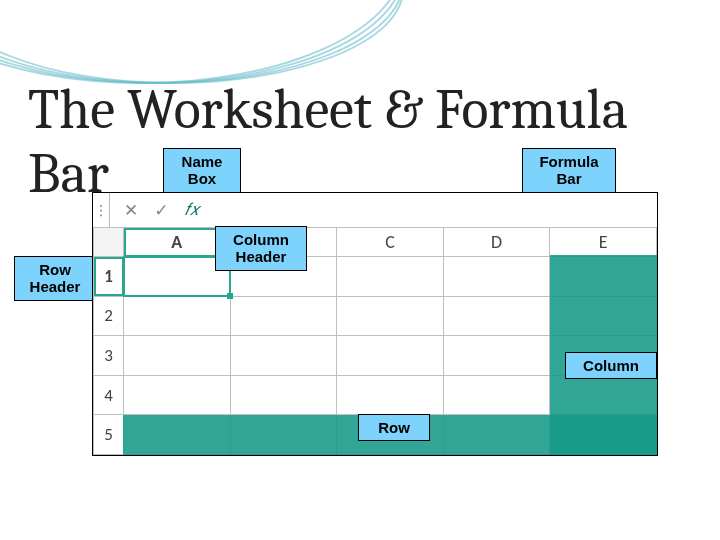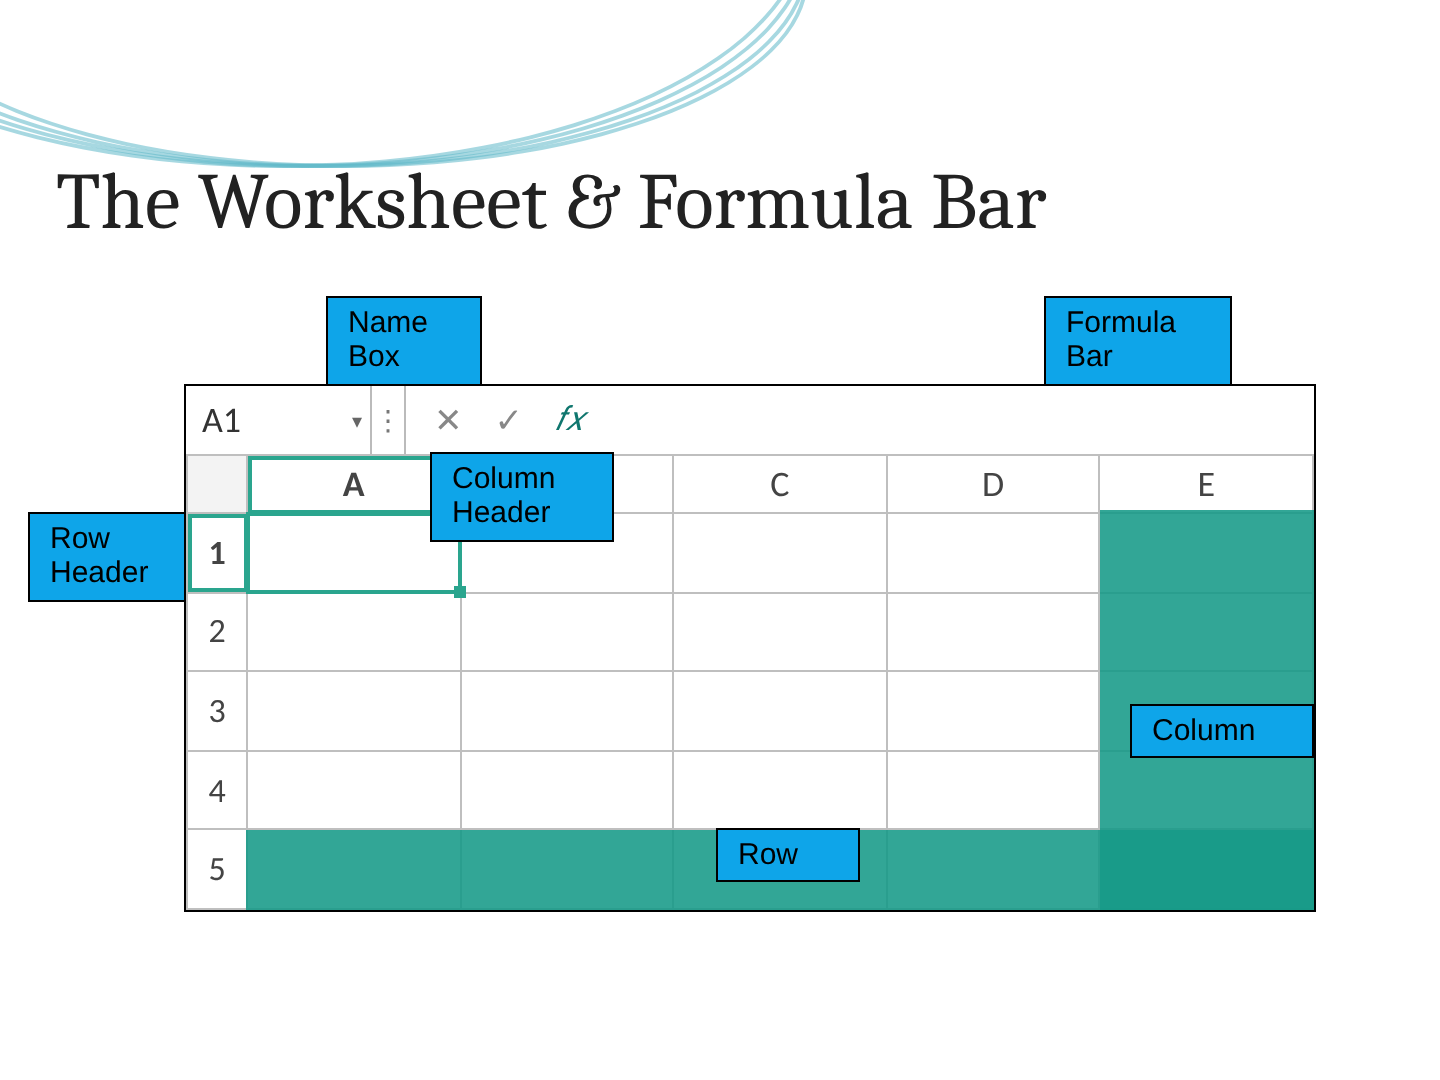--- a/index.html
+++ b/index.html
@@ -1,20 +1,20 @@
 <!DOCTYPE html>
 <html><head>
 <meta charset="utf-8">
 <style>
   html,body{margin:0;padding:0;width:720px;height:540px;background:#fff;font-family:"Segoe UI",Arial,sans-serif;overflow:hidden}
   .swoosh{position:absolute;top:-120px;left:-80px;width:500px;height:250px;pointer-events:none}
   .swoosh div{position:absolute;border:2px solid #5fb8c9;border-radius:50%;opacity:.55}
-  .title{position:absolute;left:28px;top:78px;font-size:40px;font-family:Cambria,Georgia,serif;color:#222}
+  .title{position:absolute;left:28px;top:78px;font-size:56px;font-family:Cambria,Georgia,serif;color:#222}
   
-  .label{position:absolute;background:#0ea5e9;border:1.5px solid #000;padding:4px 10px;font-size:15px;font-weight:400;line-height:1.15}
+  .label{position:absolute;background:#7dd3fc;border:1.5px solid #000;padding:4px 10px;font-size:15px;font-weight:700;text-align:center;line-height:1.15}
   .row-header-lbl{left:14px;top:256px;width:60px}
   .name-box-lbl{left:163px;top:148px;width:56px}
   .formula-bar-lbl{left:522px;top:148px;width:72px}
   .col-header-lbl{left:215px;top:226px;width:70px;z-index:5}
   .column-lbl{left:565px;top:352px;width:70px;z-index:5;border-width:1px}
   .row-lbl{left:358px;top:414px;width:50px;z-index:5;border-width:1px}
   
   .excel{position:absolute;left:92px;top:192px;width:564px;height:262px;border:1.5px solid #000;background:#fff}
   .fb-row{position:absolute;left:0;top:0;right:0;height:34px;border-bottom:1px solid #bbb;display:flex;align-items:stretch}
   .namebox{width:80px;border-right:1px solid #bbb;display:flex;align-items:center;padding:0 4px 0 8px;font-size:18px;color:#333;font-family:Calibri,Arial}
@@ -54,24 +54,20 @@
 
 <div class="label name-box-lbl">Name<br>Box</div>
 <div class="label formula-bar-lbl">Formula<br>Bar</div>
 <div class="label row-header-lbl">Row<br>Header</div>
 <div class="label col-header-lbl">Column<br>Header</div>
 <div class="label column-lbl">Column</div>
 <div class="label row-lbl">Row</div>
 
 <div class="excel">
   <div class="fb-row">
-    <div class="namebox">
-      <span>A1</span>
-      <span class="dd">▾</span>
-    </div>
     <div class="fb-sep">⋮</div>
     <div class="fb-btns">
       <span>✕</span>
       <span>✓</span>
       <span style="font-style:italic;color:#0f766e">𝑓𝑥</span>
     </div>
     <div class="fb-input"></div>
   </div>
 
   <div class="sheet">

